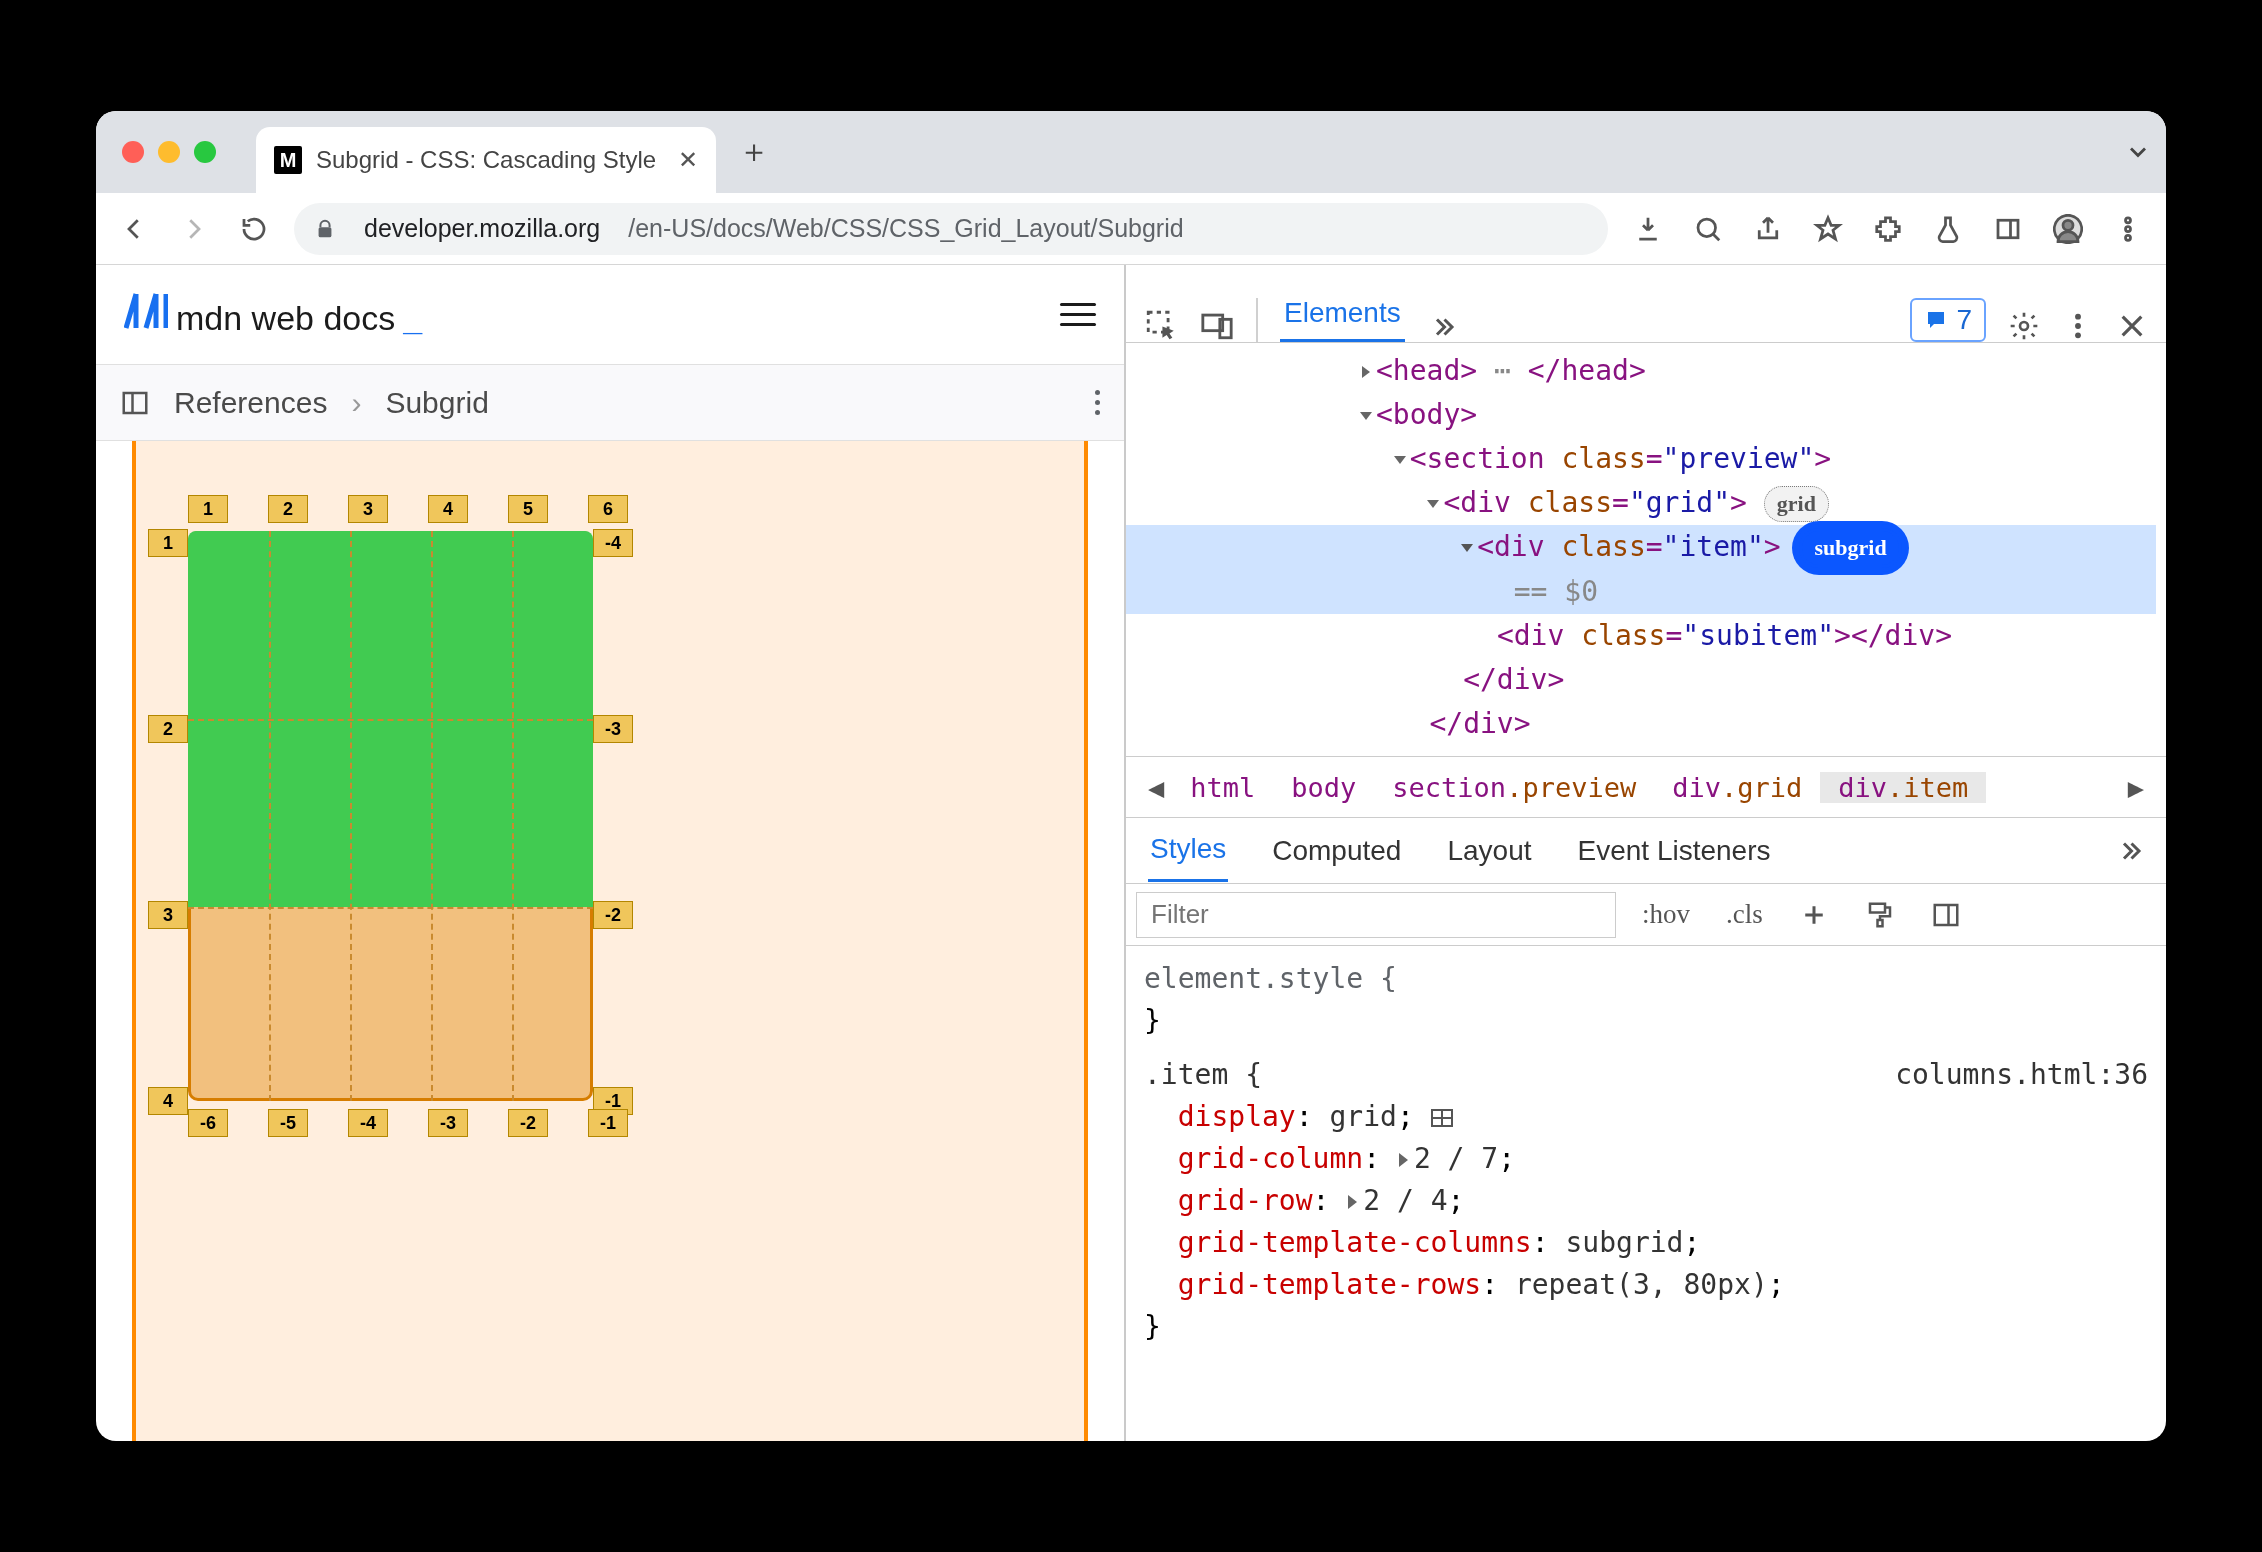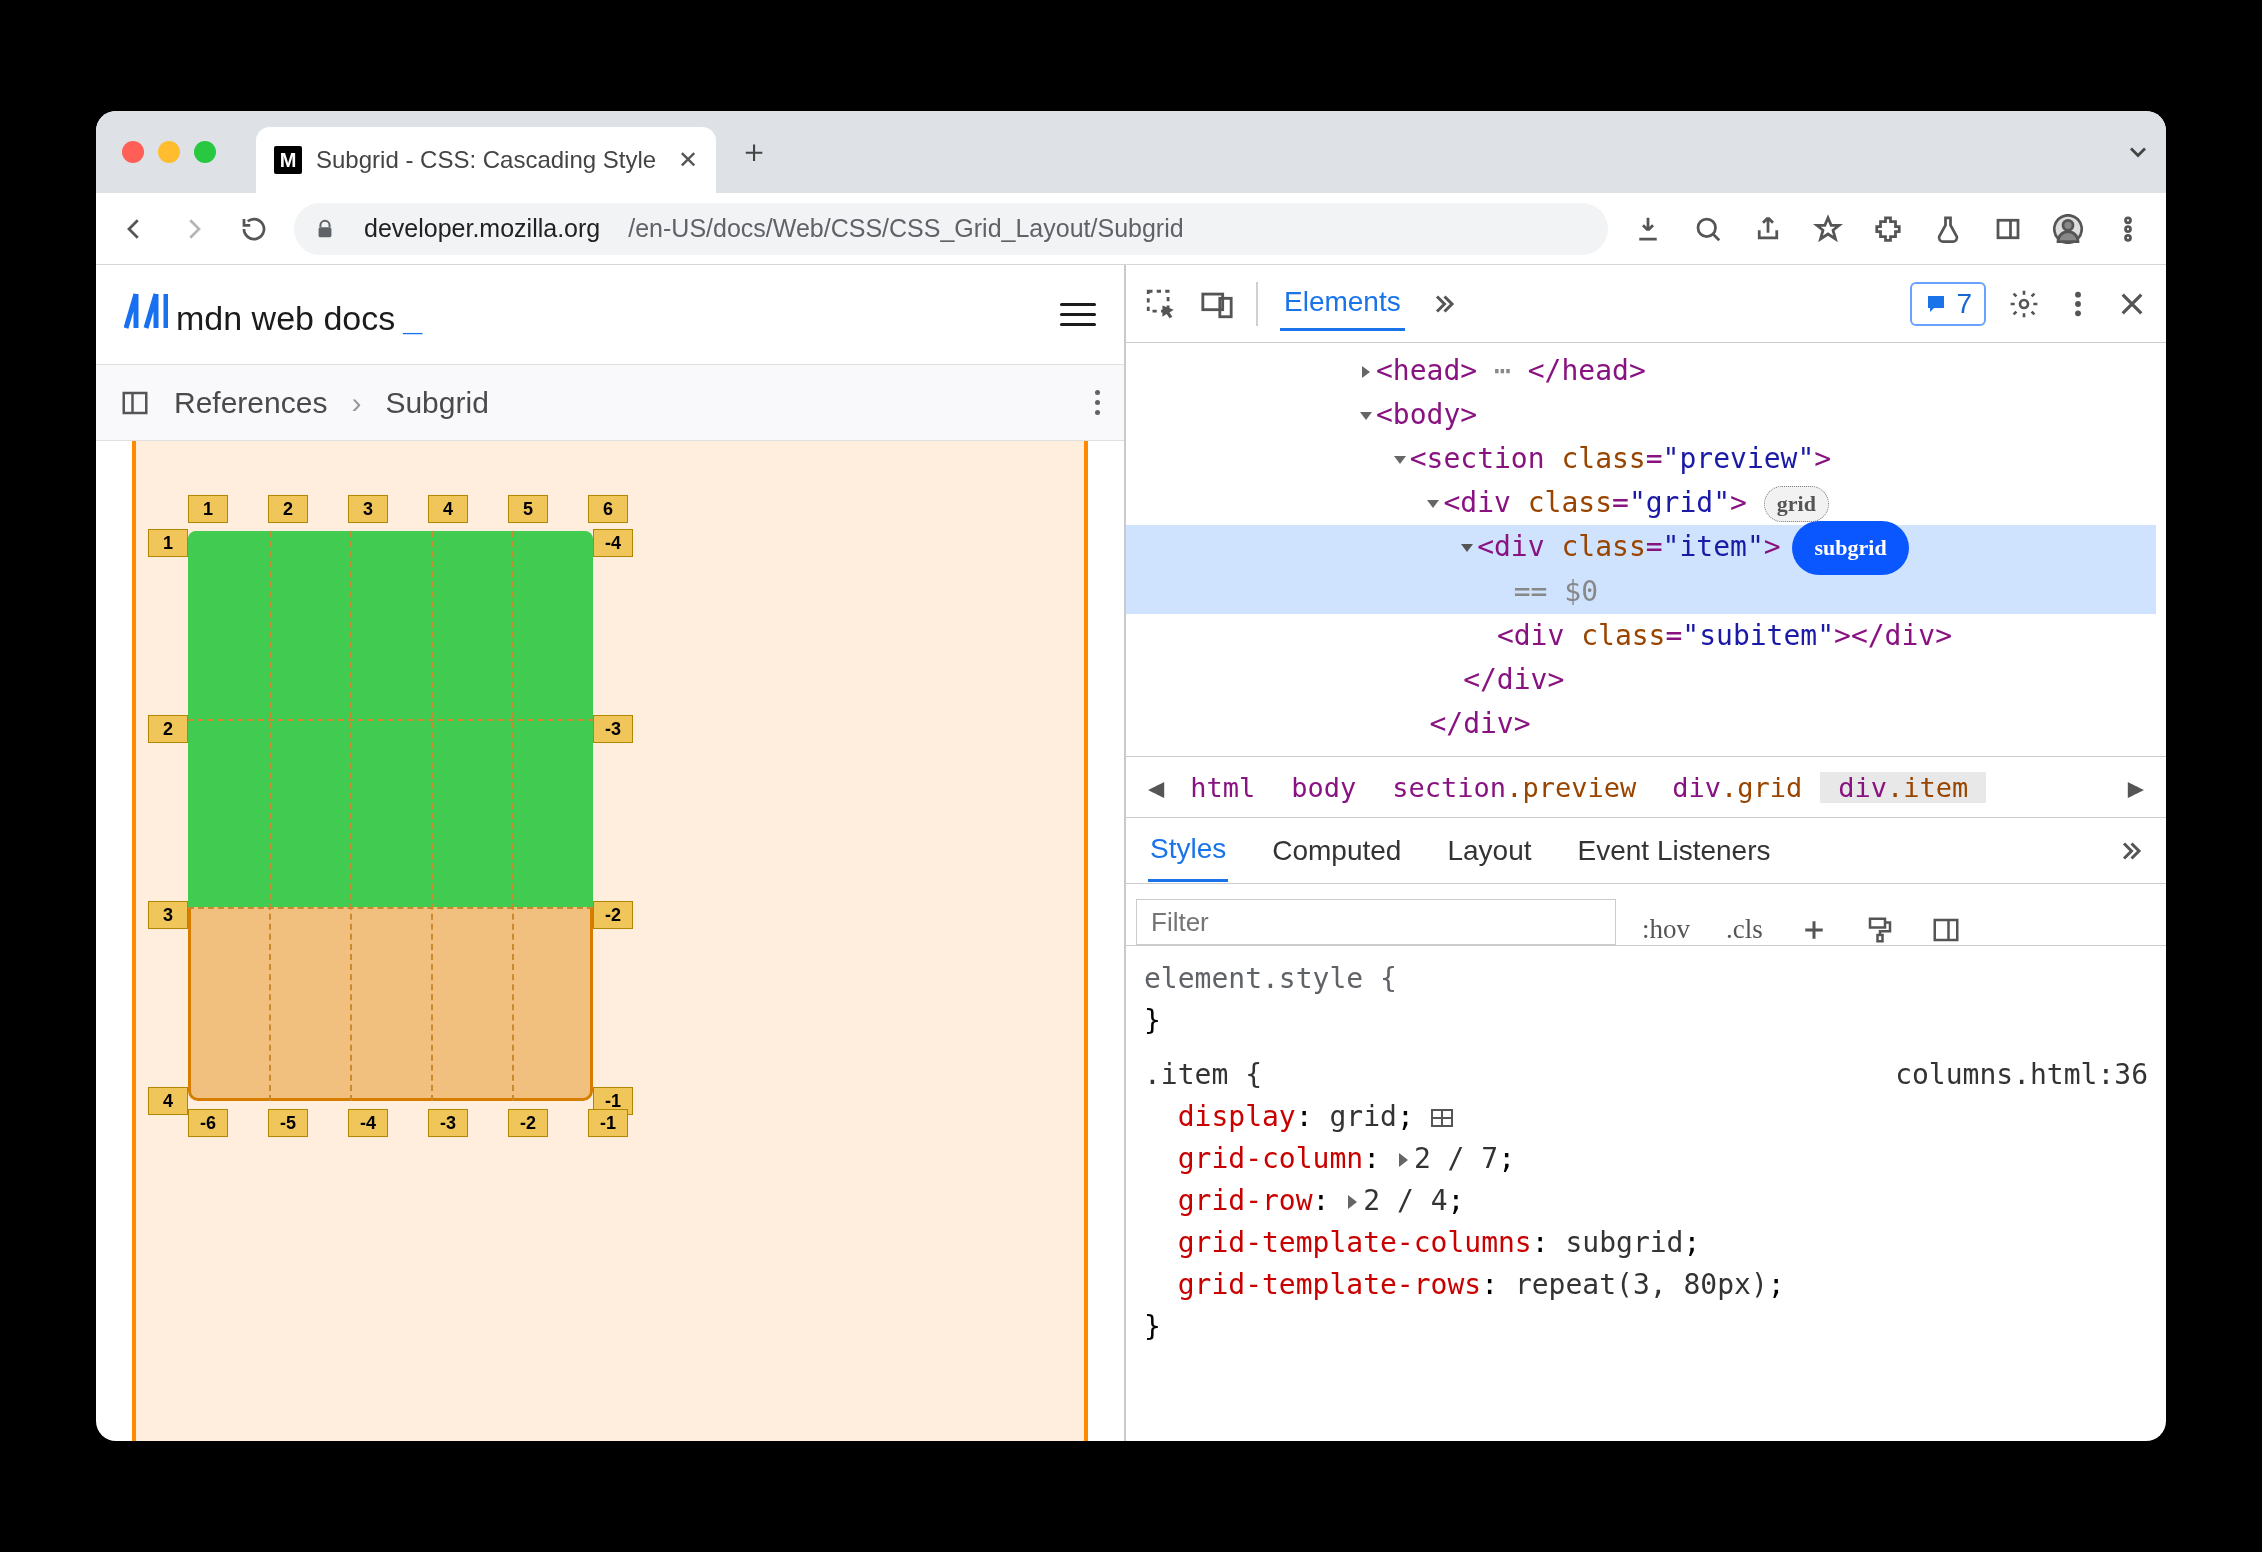--- a/index.html
+++ b/index.html
@@ -63,21 +63,21 @@
 .topcol{position:absolute;top:-36px;display:flex}
 .labelchip{width:40px;height:28px;background:#f0c65b;border:1px solid #b38600;font:700 18px/26px sans-serif;text-align:center;color:#000}
 .sidecol{position:absolute;display:flex;flex-direction:column}
 .item-box{position:absolute;left:0;top:0;width:100%;height:100%;background:#f2c07e;border:3px solid #d67d00;border-radius:10px}
 .subitem-box{position:absolute;left:0;top:0;width:100%;height:66%;background:#41cb51;border-radius:8px 8px 0 0}
 .gridlines{position:absolute;inset:0;pointer-events:none}
 .gridlines .v{position:absolute;top:0;bottom:0;border-left:2px dashed #c98a2f}
 .gridlines .h{position:absolute;left:0;right:0;border-top:2px dashed #c98a2f}
 
 
-.dt-top{height:78px;display:flex;align-items:center;padding:0 18px;gap:22px;border-bottom:1px solid #ccc;color:#333;font-size:28px}
+.dt-top{height:78px;display:flex;align-items:flex-end;padding:0 18px;gap:22px;border-bottom:1px solid #ccc;color:#333;font-size:28px}
 .dt-top .selbox svg{width:34px;height:34px}
 .dt-top .divider{width:2px;height:44px;background:#d0d0d0}
 .dt-tab{padding:10px 4px}
 .dt-tab.active{color:#1a73e8;border-bottom:3px solid #1a73e8}
 .dt-more svg{width:30px;height:30px}
 .issues{display:flex;align-items:center;gap:8px;border:2px solid #6aa3ff;border-radius:6px;padding:4px 12px;color:#1967d2}
 .issues svg{width:24px;height:24px;fill:#1a73e8}
 .gearkebab{display:flex;gap:22px;align-items:center}
 .gearkebab svg{width:32px;height:32px}
 
@@ -99,21 +99,21 @@
 .crumbs .c{padding:0 18px}
 .crumbs .c.active{background:#e8e8e8}
 .crumbs .tagc{color:#881280}.crumbs .clsc{color:#994500}
 
 
 .styles-tabs{height:66px;display:flex;gap:42px;align-items:center;padding:0 22px;font-size:28px;border-bottom:1px solid #ccc}
 .styles-tabs .t{padding:14px 2px;color:#333}
 .styles-tabs .t.active{color:#1a73e8;border-bottom:3px solid #1a73e8}
 
 
-.filter-row{height:62px;display:flex;align-items:flex-end;gap:16px;border-bottom:1px solid #ccc}
+.filter-row{height:62px;display:flex;align-items:center;gap:16px;border-bottom:1px solid #ccc}
 .filter-row input{flex:0 0 480px;height:46px;border:1px solid #ccc;padding:0 14px;font-size:26px;background:#fff;margin-left:10px}
 .fbtn{font:27px ui-monospace;color:#555;padding:0 10px}
 
 
 .rules{padding:12px 18px;font-size:28px;line-height:42px}
 .rules .sel{color:#5f6368}
 .rules .selector{color:#333}
 .rules .prop{color:#c80000}
 .rules .val{color:#333}
 .rules .src{float:right;color:#333}

